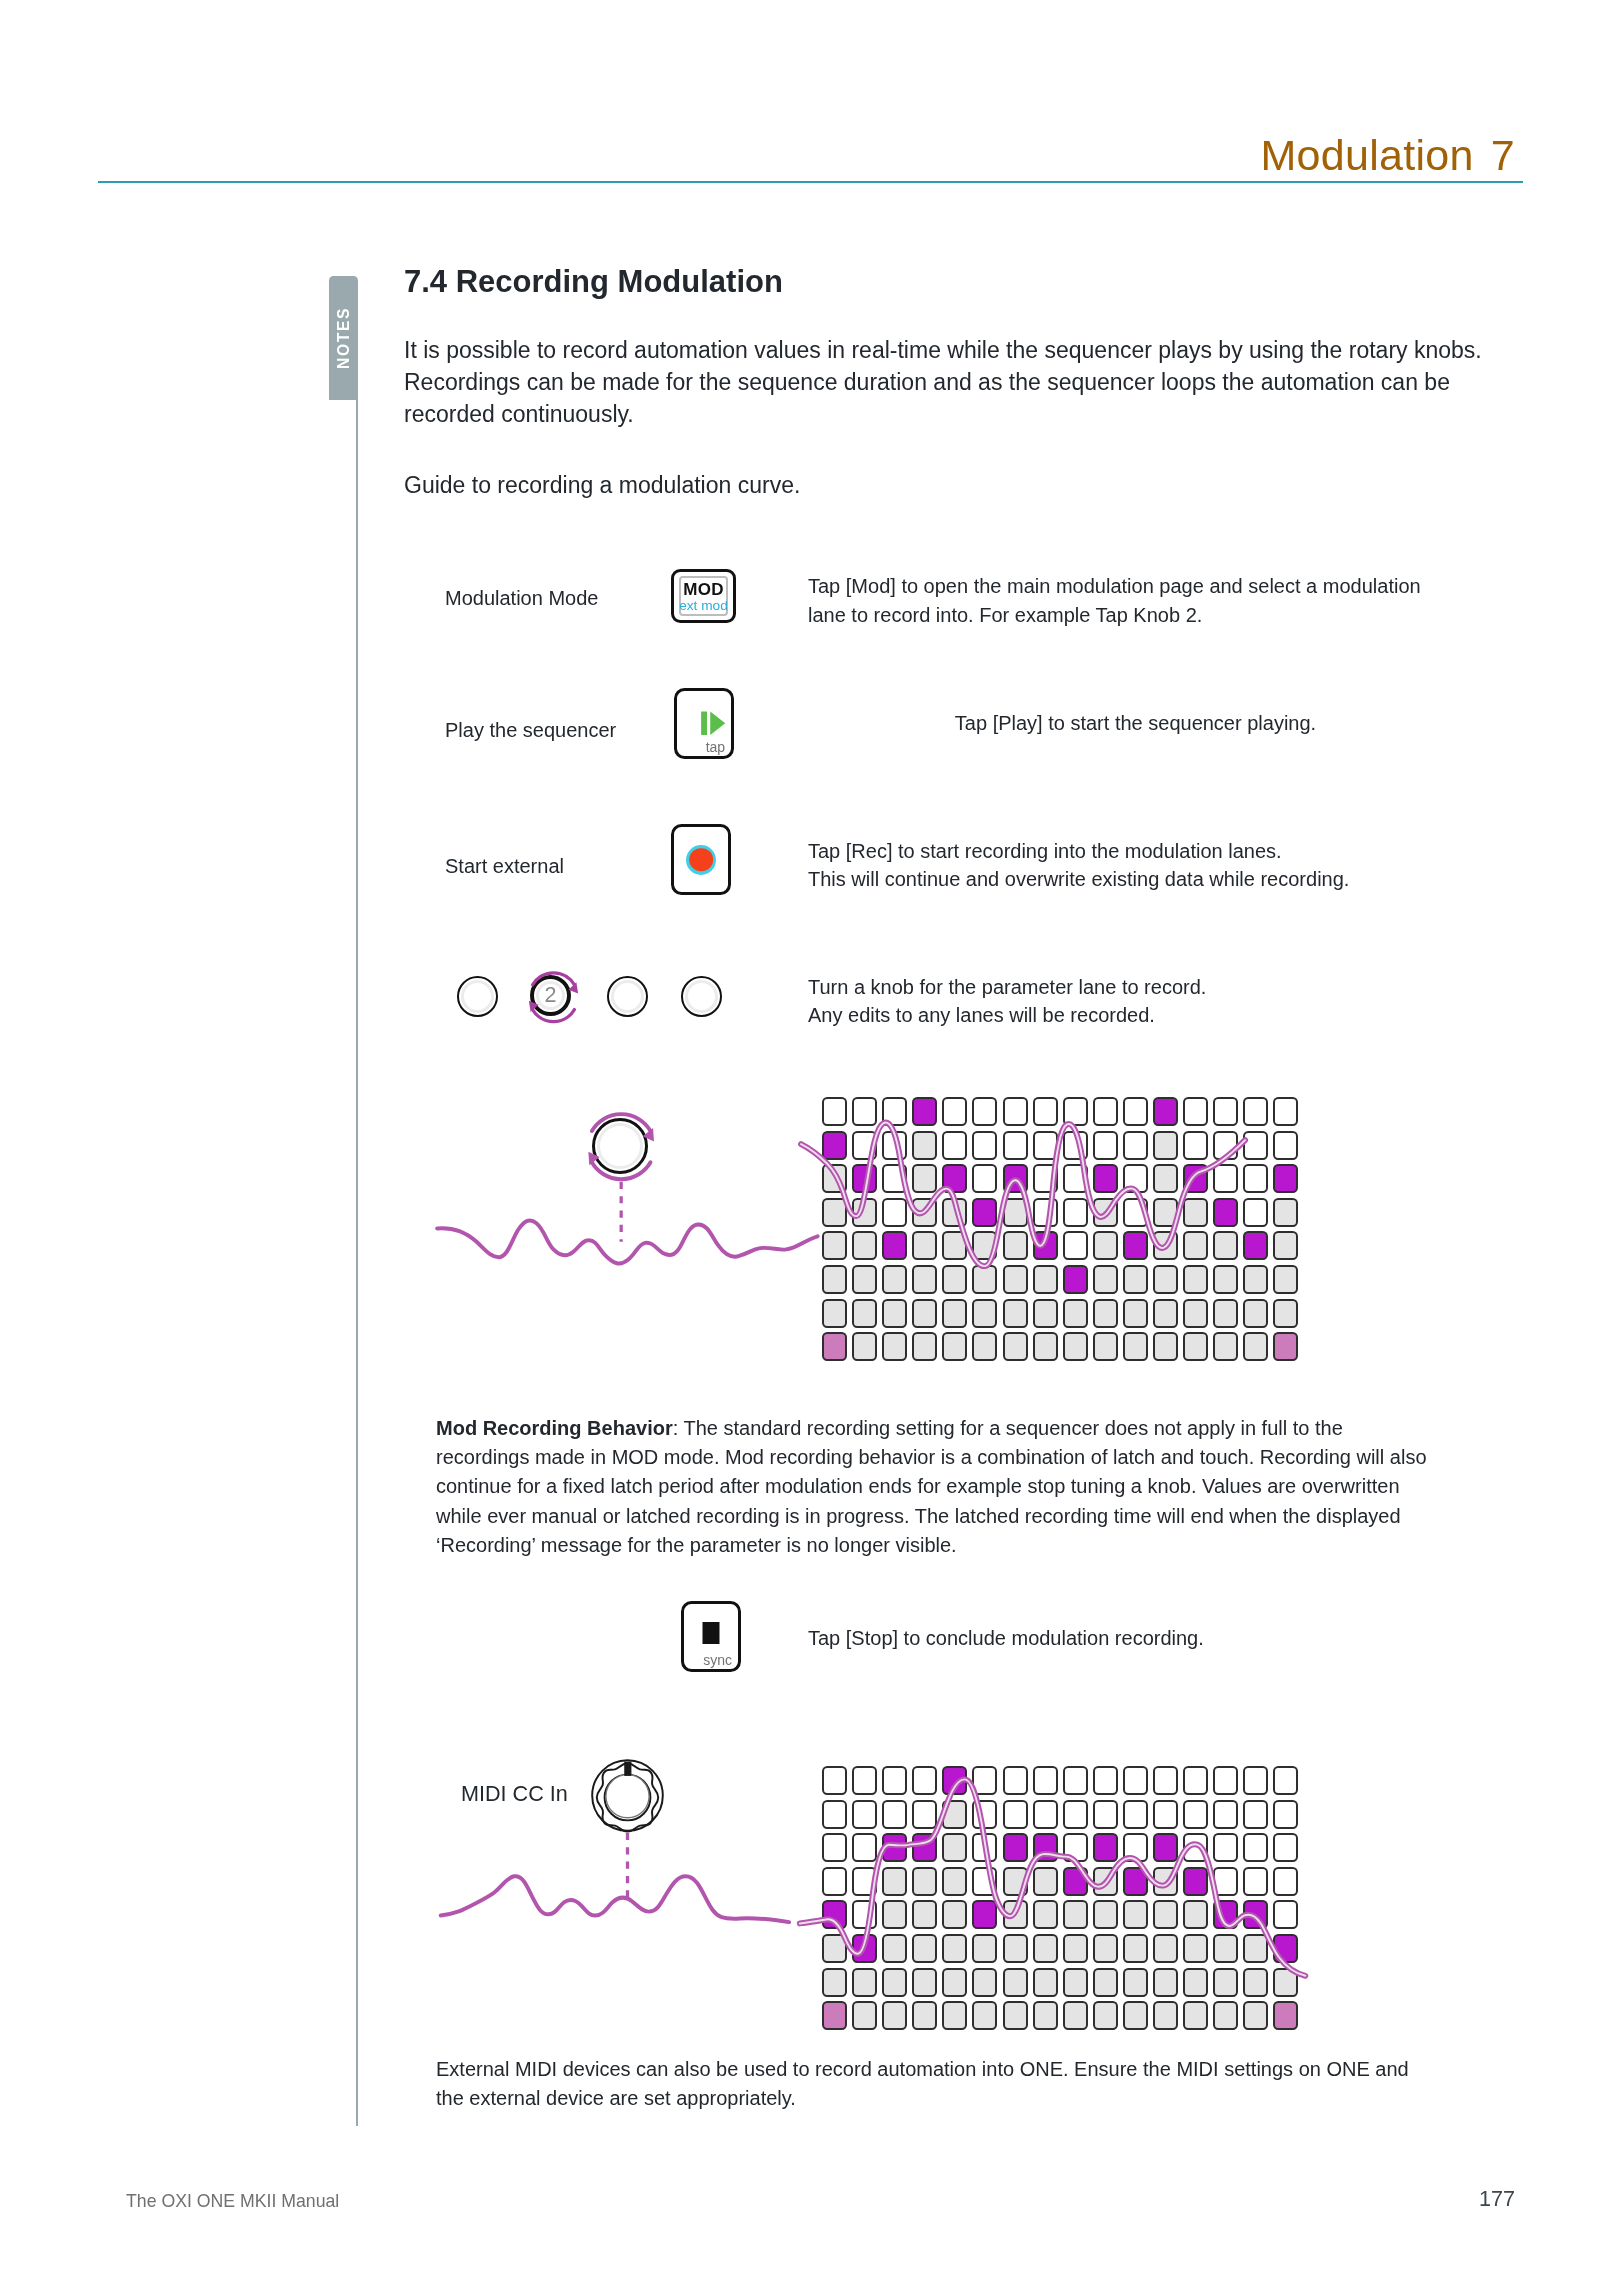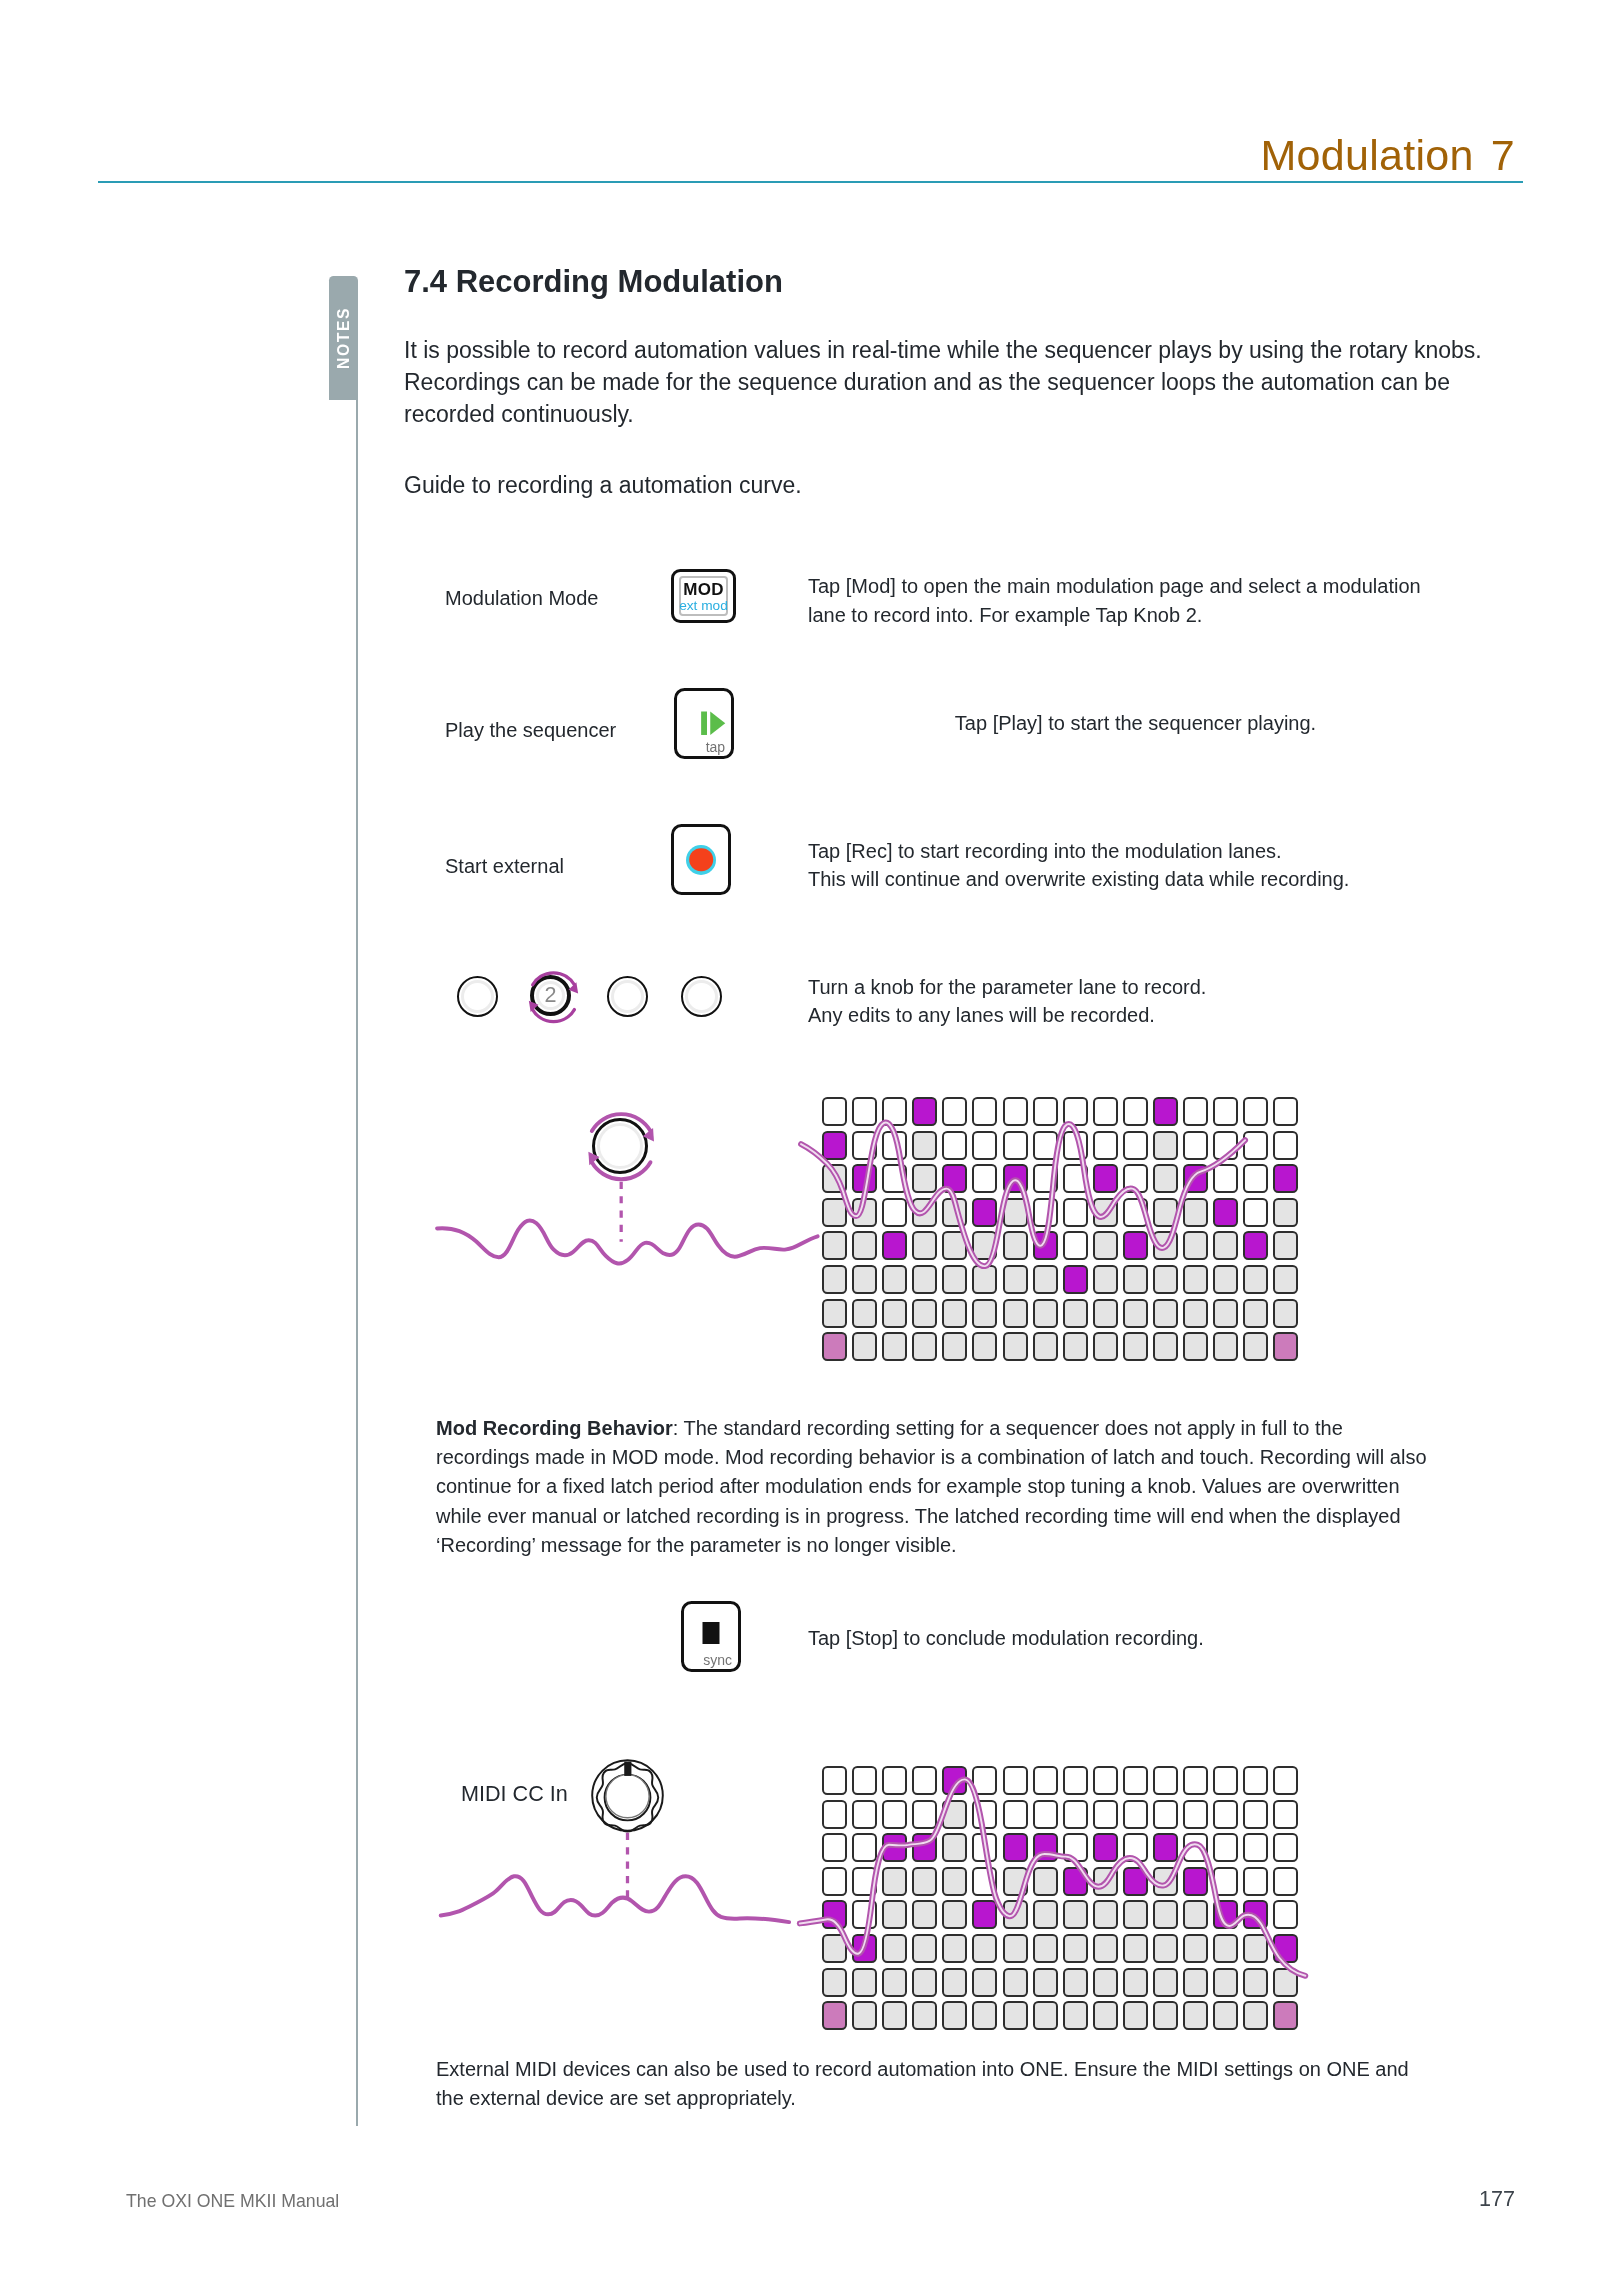--- a/index.html
+++ b/index.html
@@ -170,21 +170,21 @@
 
 <div id="notes-tab">
   <div id="notes-tab-label">NOTES</div>
 </div>
 <div id="content-divider"></div>
 
 <div id="content">
 
   <div id="section-title">7.4 Recording Modulation</div>
   <div id="intro-par">It is possible to record automation values in real-time while the sequencer plays by using the rotary knobs. Recordings can be made for the sequence duration and as the sequencer loops the automation can be recorded continuously.</div>
-  <div id="guide-par">Guide to recording a automation curve.</div>
+  <div id="guide-par">Guide to recording a modulation curve.</div>
 
   <div class="step-row" style="top:563px;">
     <div class="step-label" style="left:445px; top:24px;">Modulation Mode</div>
 
     <div class="key-btn wide" style="left:671px; top:5.9px;padding-left:24px;">
       <div class="key-inner-frame"></div>
       <div class="key-main">MOD</div>
       <div class="key-sub">ext mod</div>
     </div>
 

